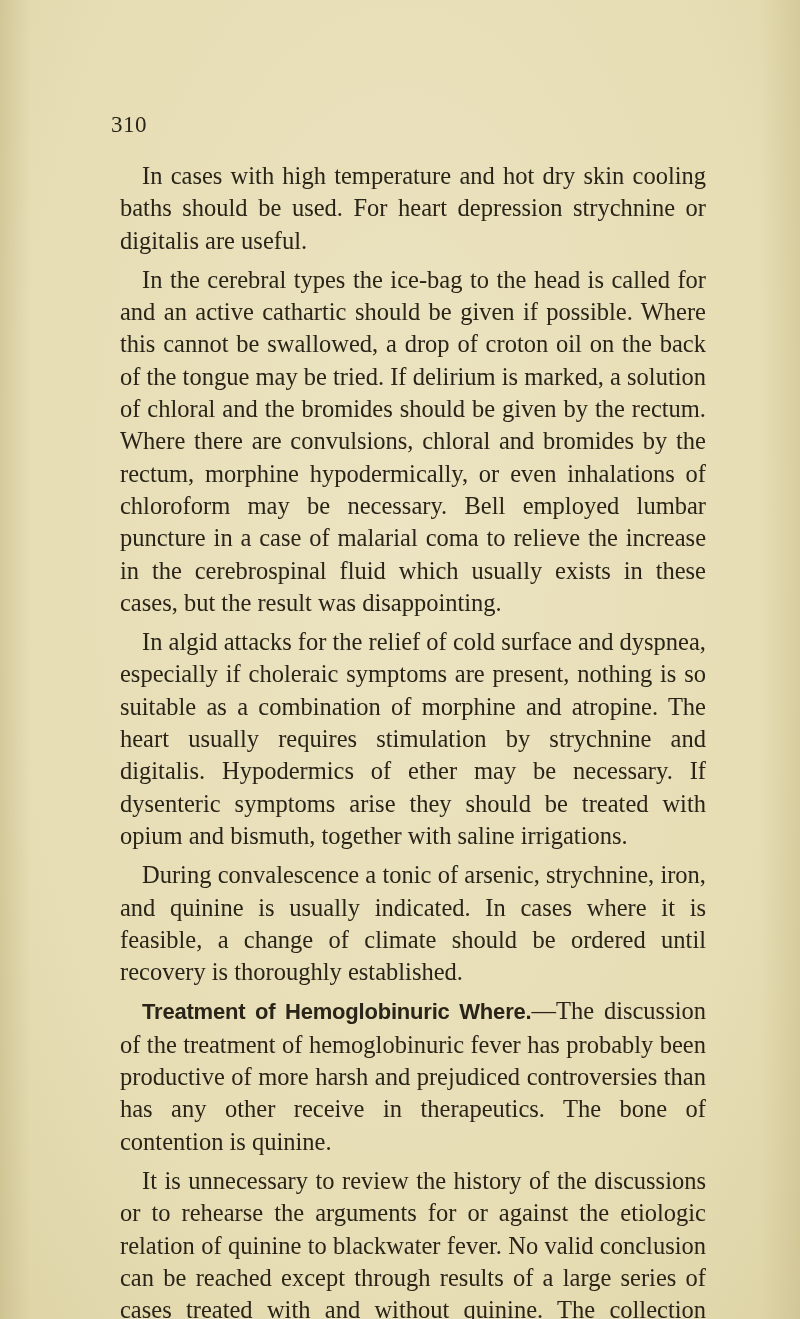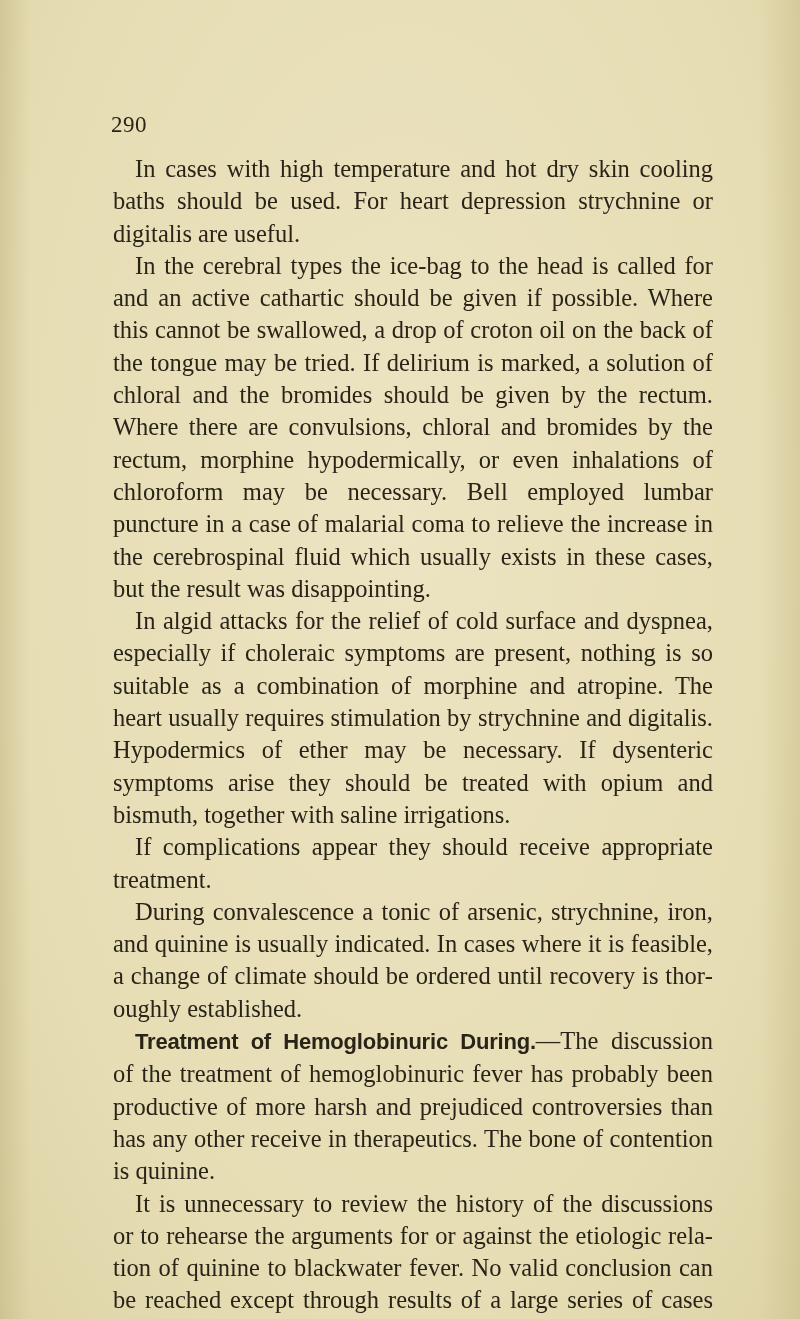--- a/index.html
+++ b/index.html
@@ -48,21 +48,21 @@
     .body-text {
       position: absolute;
       top: 153px;
       left: 0;
       width: 600px;
       font-size: 24.5px;
       line-height: 32.3px;
       text-align: justify;
     }
     .para {
-      margin: 0;
+      margin: 7px;
       text-indent: 22px;
       text-align: justify;
     }
     .para-heading {
       font-family: "Liberation Sans", "DejaVu Sans", sans-serif;
       font-weight: bold;
       font-size: 22px;
       letter-spacing: -0.2px;
     }
     .gutter-shadow {
@@ -83,25 +83,24 @@
     }
   </style>
 </head>
 <body>
 
 <div class="gutter-shadow"></div>
 <div class="edge-shadow"></div>
 
 <div class="page">
   <div class="running-head">
-    <span class="page-number">290</span>
+    <span class="page-number">310</span>
   </div>
 
   <div class="body-text">
     <p class="para"><span>In cases with high temperature and hot dry skin cooling baths should be used. For heart depression strychnine or digitalis are useful.</span></p>
     <p class="para"><span>In the cerebral types the ice-bag to the head is called for and an active cathartic should be given if possible. Where this cannot be swallowed, a drop of croton oil on the back of the tongue may be tried. If delirium is marked, a solution of chloral and the bromides should be given by the rectum. Where there are convulsions, chloral and bromides by the rectum, morphine hypodermically, or even inhalations of chloroform may be necessary. Bell employed lumbar puncture in a case of malarial coma to relieve the increase in the cerebrospinal fluid which usually exists in these cases, but the result was disappointing.</span></p>
     <p class="para"><span>In algid attacks for the relief of cold surface and dyspnea, especially if choleraic symptoms are present, nothing is so suit­able as a combination of morphine and atropine. The heart usually requires stimulation by strychnine and digitalis. Hypo­dermics of ether may be necessary. If dysenteric symptoms arise they should be treated with opium and bismuth, together with saline irrigations.</span></p>
-    <p class="para"><span>If complications appear they should receive appropriate treatment.</span></p>
     <p class="para"><span>During convalescence a tonic of arsenic, strychnine, iron, and quinine is usually indicated. In cases where it is feasible, a change of climate should be ordered until recovery is thor­oughly established.</span></p>
-    <p class="para"><span class="para-heading">Treatment of Hemoglobinuric During.</span><span>—The discussion of the treatment of hemoglobinuric fever has probably been pro­ductive of more harsh and prejudiced controversies than has any other receive in therapeutics. The bone of contention is quinine.</span></p>
+    <p class="para"><span class="para-heading">Treatment of Hemoglobinuric Where.</span><span>—The discussion of the treatment of hemoglobinuric fever has probably been pro­ductive of more harsh and prejudiced controversies than has any other receive in therapeutics. The bone of contention is quinine.</span></p>
     <p class="para"><span>It is unnecessary to review the history of the discussions or to rehearse the arguments for or against the etiologic rela­tion of quinine to blackwater fever. No valid conclusion can be reached except through results of a large series of cases treated with and without quinine. The collection recorded under Prognosis shows a mortality of 25.9 per cent. in cases</span></p>
   </div>
 </div>
 
 </body></html>

